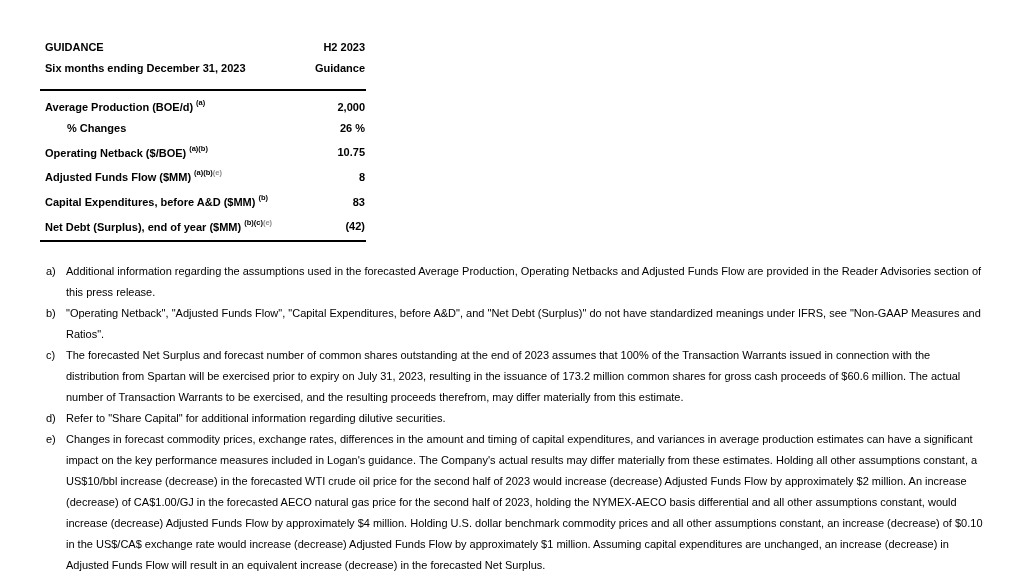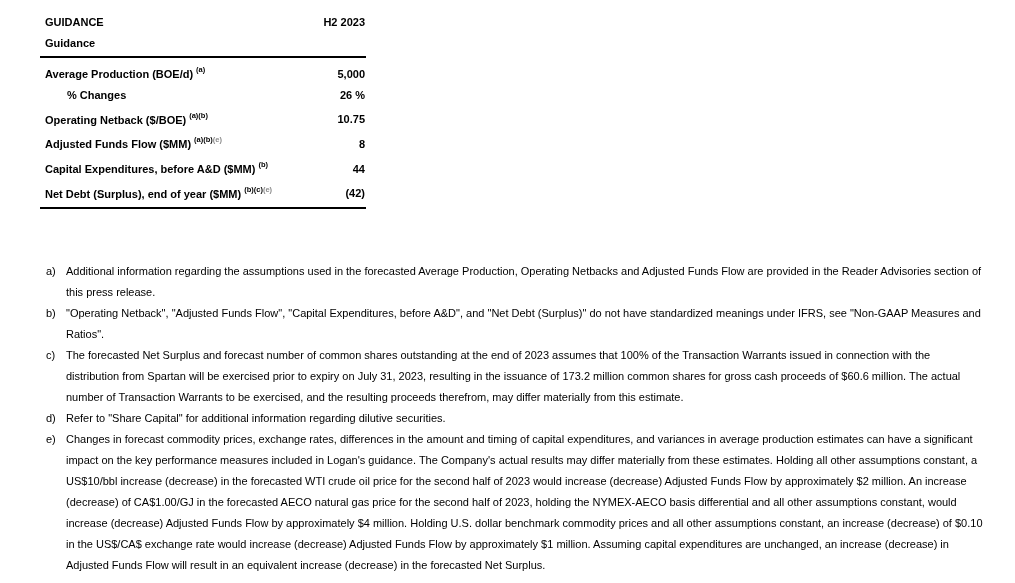--- a/index.html
+++ b/index.html
@@ -20,21 +20,22 @@
   .gtable {
     position: absolute;
     left: 40px;
     top: 12px;
     width: 326px;
     font-size: 11px;
     font-weight: bold;
   }
   .ghead {
     border-bottom: 2px solid var(--rule, #000000);
-    padding-bottom: 2px;
+    padding-bottom: 10px;
+    margin-top: 25px;
   }
   .ghrow, .trow {
     display: flex;
     justify-content: space-between;
     align-items: baseline;
     line-height: 21px;
     padding-left: 5px;
     padding-right: 1px;
   }
   .gbody {
@@ -79,43 +80,44 @@
 
 <div class="page">
 
   <div class="gtable">
     <div class="ghead">
       <div class="ghrow">
         <span class="tlabel">GUIDANCE</span>
         <span class="tvalue">H2 2023</span>
       </div>
       <div class="ghrow">
+        <span class="tlabel">Six months ending December 31, 2023</span>
         <span class="tvalue">Guidance</span>
       </div>
     </div>
     <div class="gbody">
         <div class="trow">
           <span class="tlabel">Average Production (BOE/d)<span class="suppad"></span><sup class="fnref">(a)</sup></span>
-          <span class="tvalue">5,000</span>
+          <span class="tvalue">2,000</span>
         </div>
         <div class="trow indent">
           <span class="tlabel">% Changes</span>
           <span class="tvalue">26 %</span>
         </div>
         <div class="trow">
           <span class="tlabel">Operating Netback ($/BOE)<span class="suppad"></span><sup class="fnref">(a)(b)</sup></span>
           <span class="tvalue">10.75</span>
         </div>
         <div class="trow">
           <span class="tlabel">Adjusted Funds Flow ($MM)<span class="suppad"></span><sup class="fnref">(a)(b)</sup><sup class="fnref gray">(e)</sup></span>
           <span class="tvalue">8</span>
         </div>
         <div class="trow">
           <span class="tlabel">Capital Expenditures, before A&amp;D ($MM)<span class="suppad"></span><sup class="fnref">(b)</sup></span>
-          <span class="tvalue">44</span>
+          <span class="tvalue">83</span>
         </div>
         <div class="trow">
           <span class="tlabel">Net Debt (Surplus), end of year ($MM)<span class="suppad"></span><sup class="fnref">(b)(c)</sup><sup class="fnref gray">(e)</sup></span>
           <span class="tvalue">(42)</span>
         </div>
       </div>
   </div>
 
   <div class="footnotes">
       <div class="fnote">

